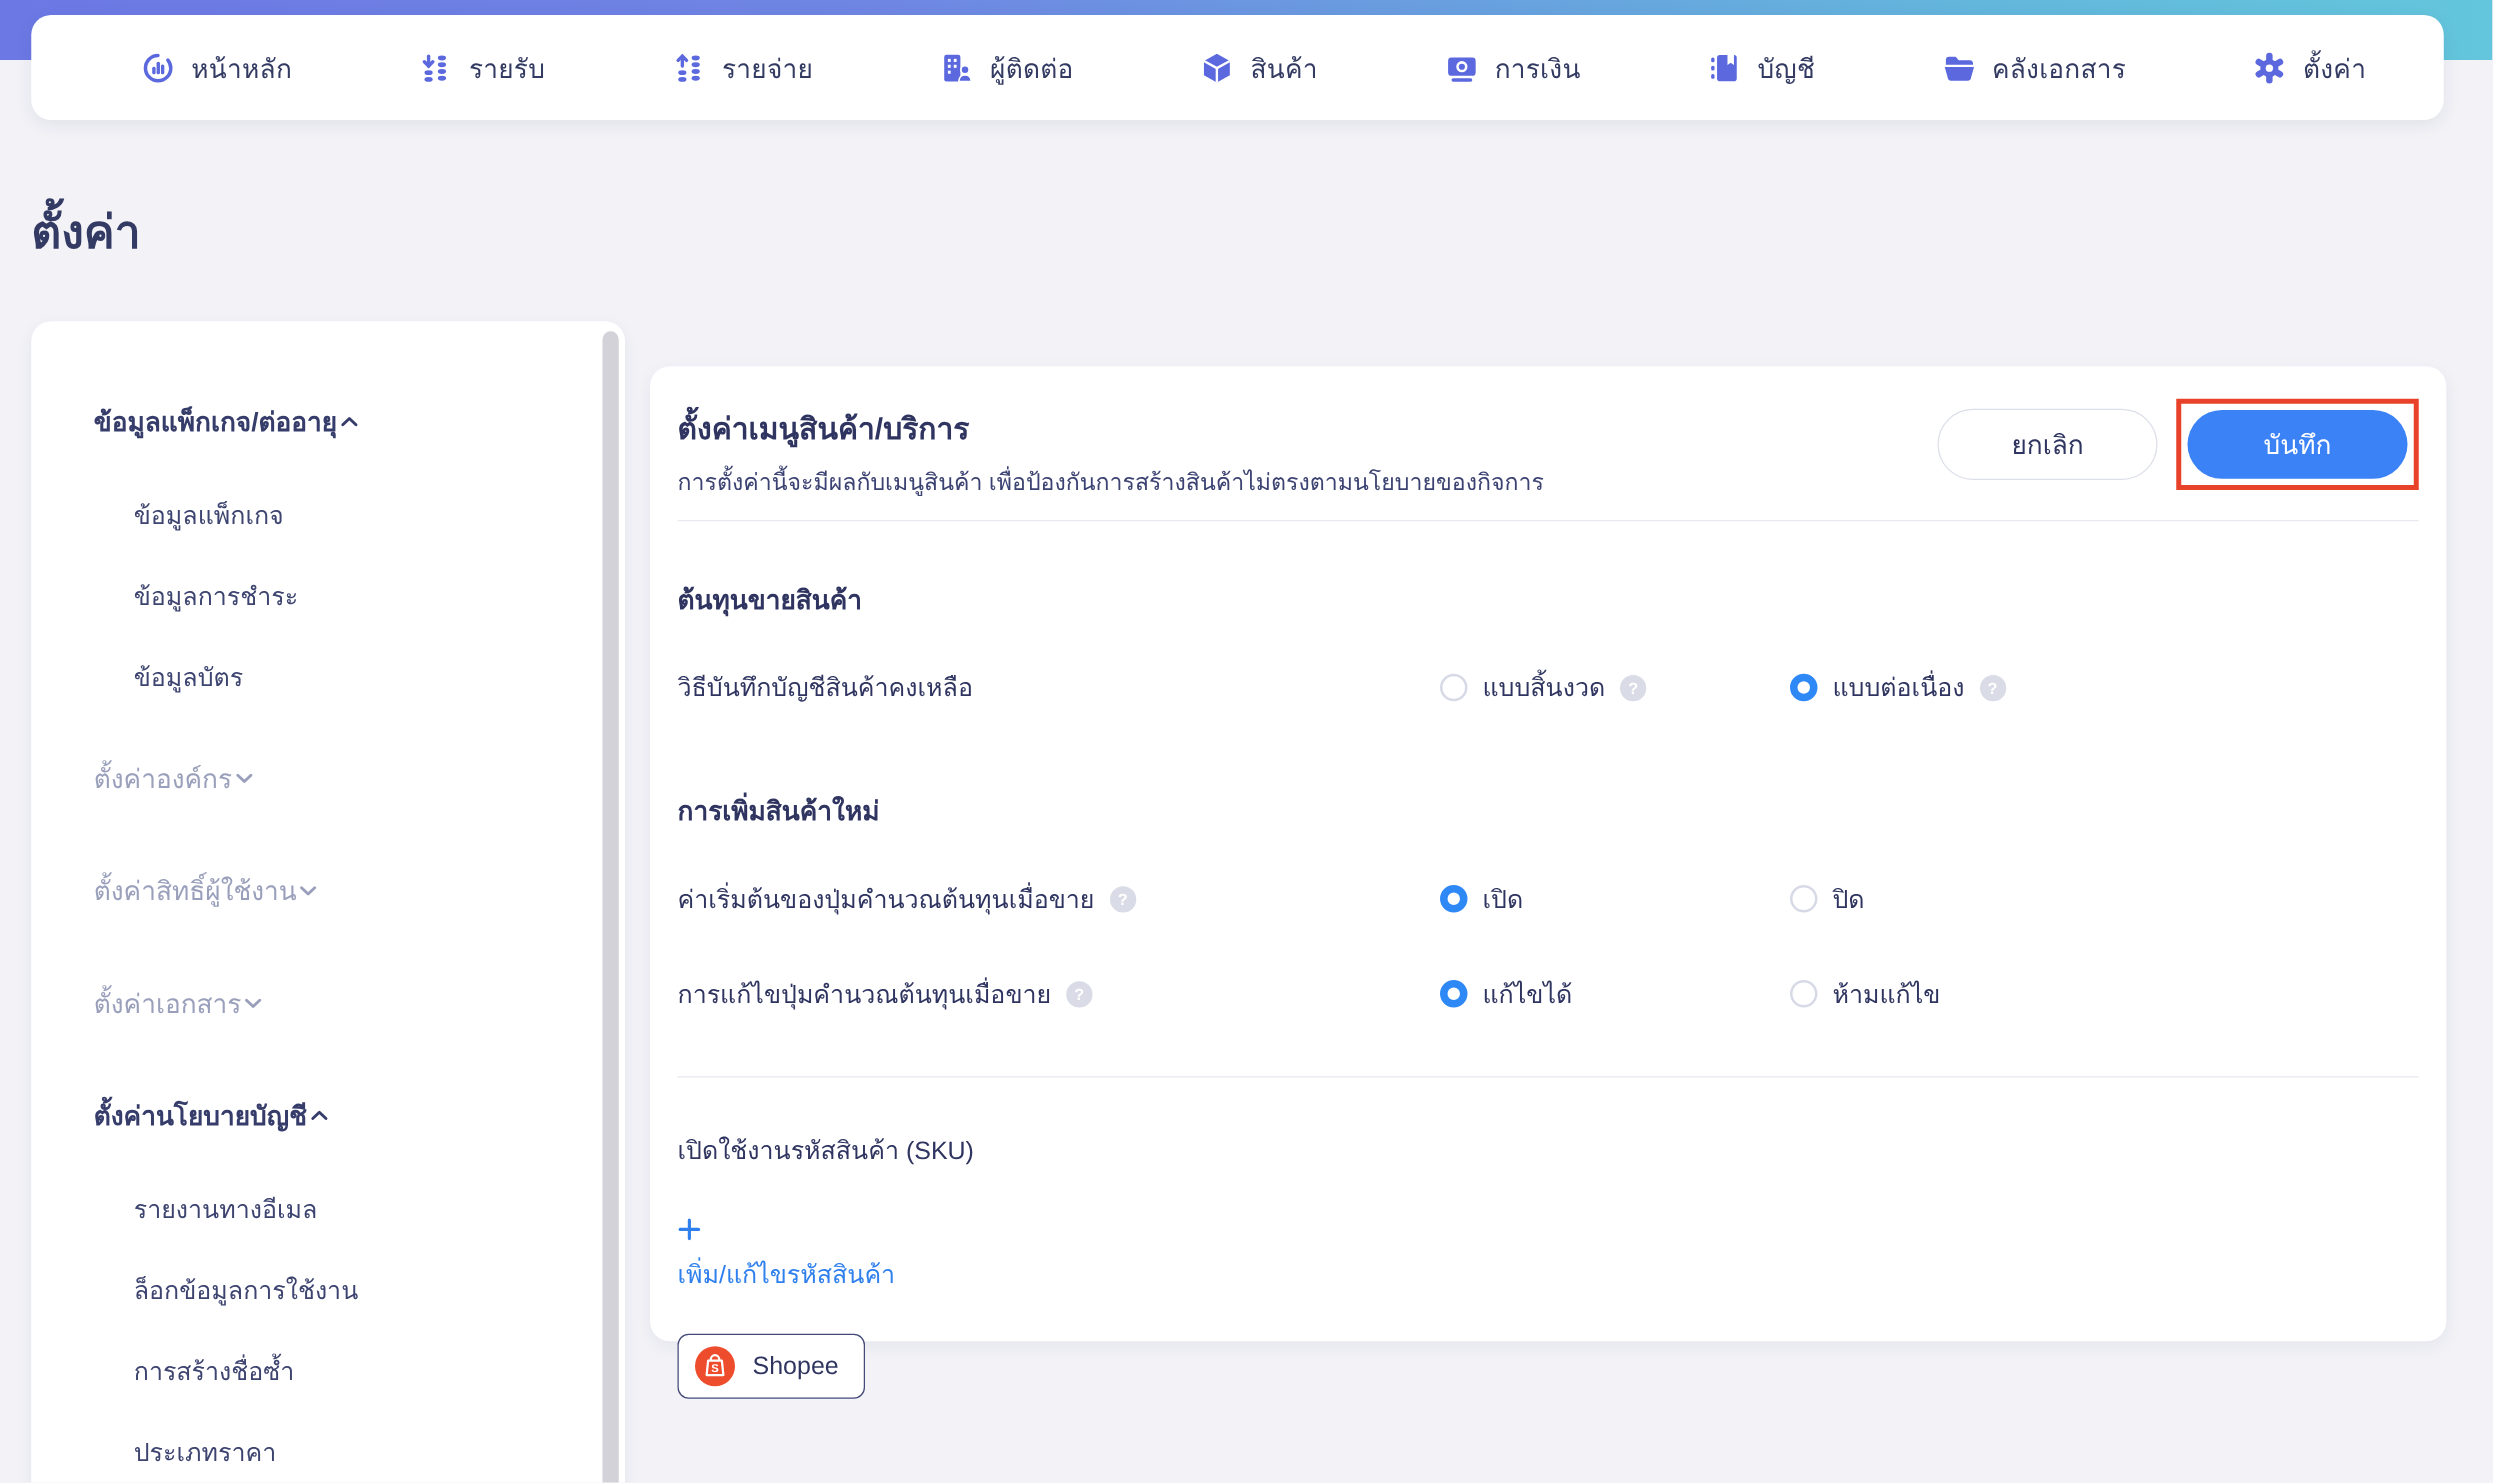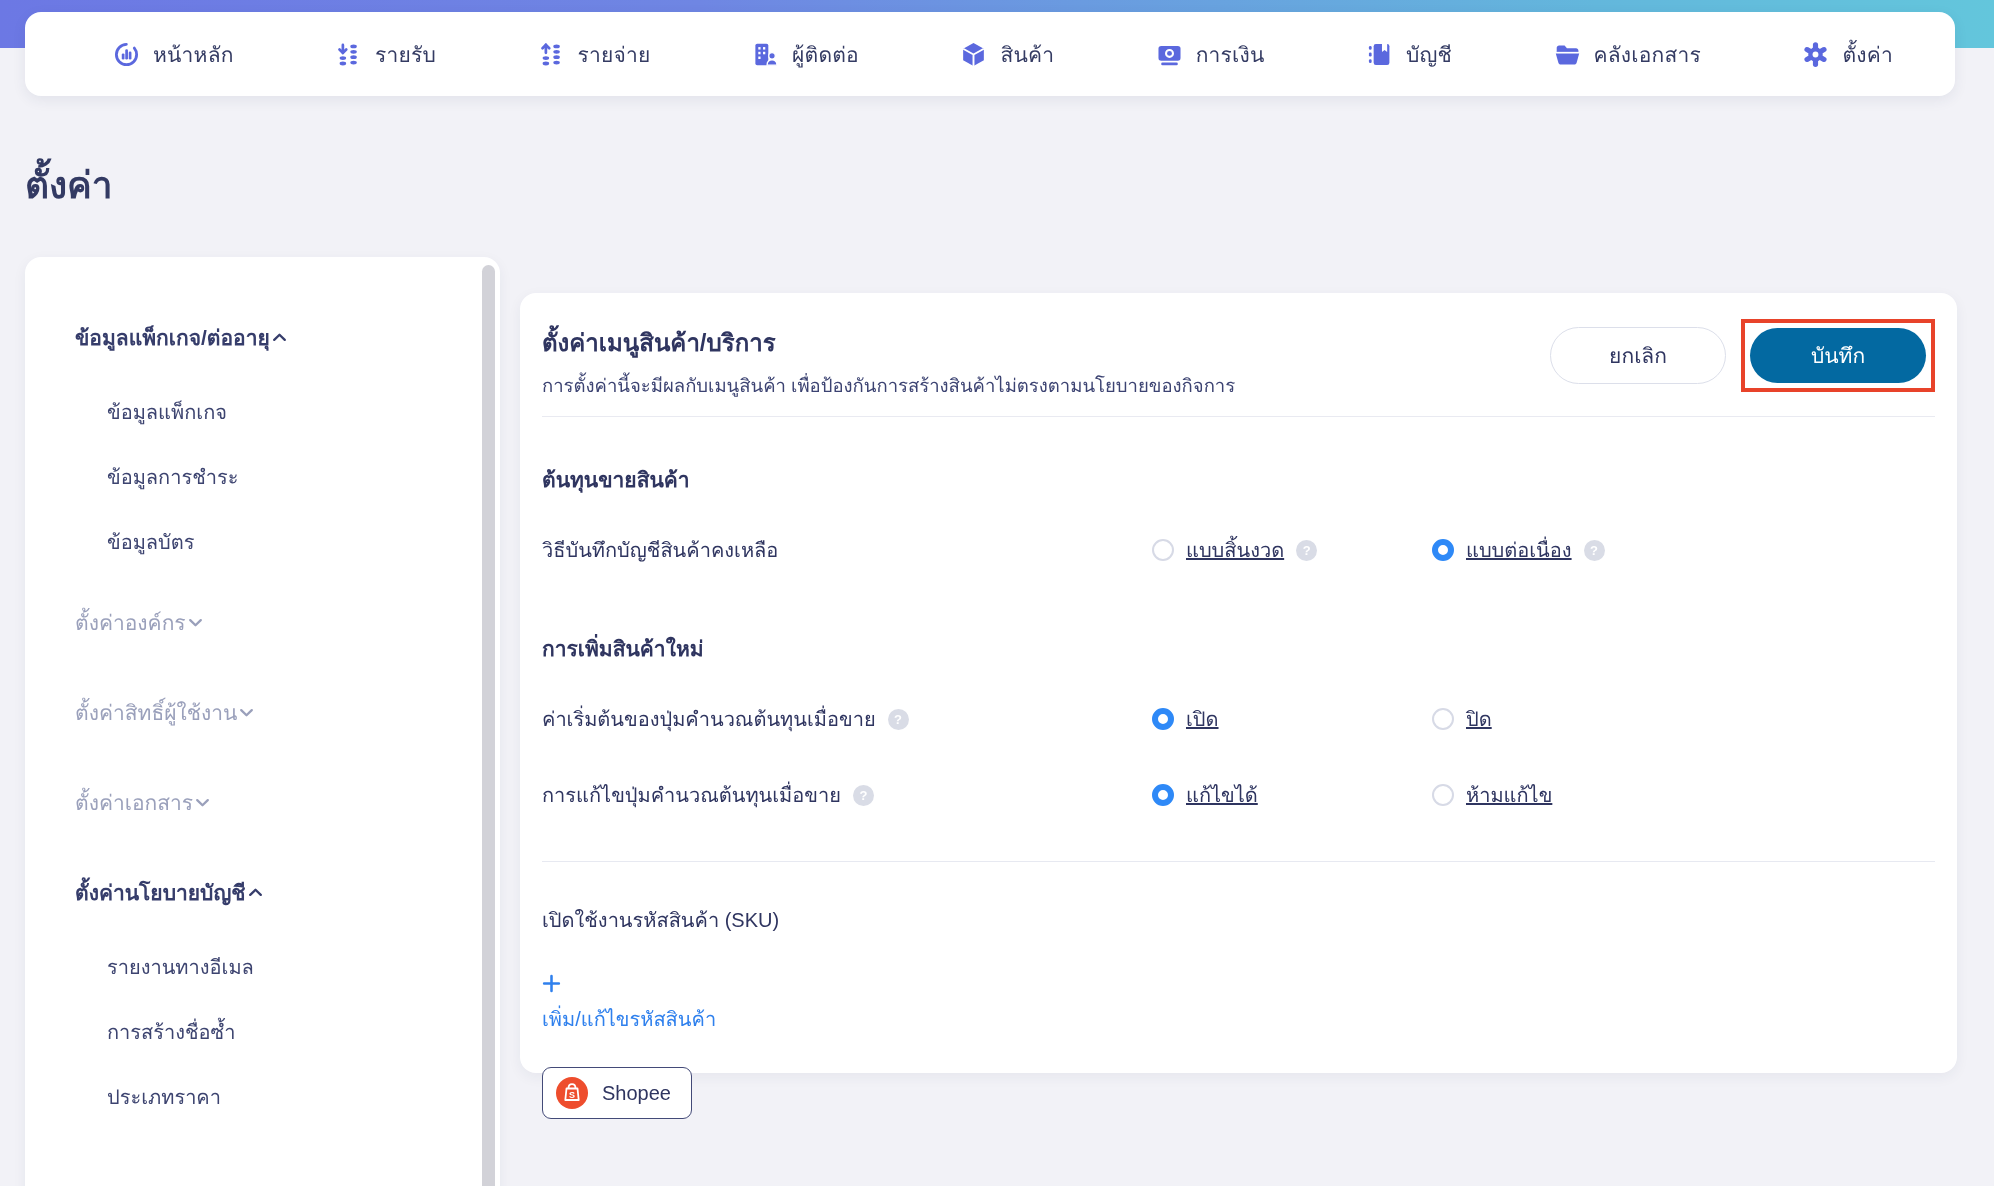--- a/index.html
+++ b/index.html
@@ -73,36 +73,36 @@
   .btn-cancel{
     width:176px; height:57px; border-radius:29px; background:#fff;
     border:1.5px solid #dcdfea; font-size:21px; color:#2f3560;
     display:flex; align-items:center; justify-content:center; cursor:pointer;
     font-family:inherit;
   }
   .save-highlight{
     border:4px solid #e8432a; padding:5px; background:#fff;
   }
   .btn-save{
-    width:176px; height:55px; border-radius:28px; background:#0369a1; border:none;
+    width:176px; height:55px; border-radius:28px; background:#3b82f6; border:none;
     font-size:21px; color:#ffffff; display:flex; align-items:center; justify-content:center;
     cursor:pointer; font-family:inherit;
   }
   .section-title{ font-size:21px; font-weight:bold; color:#2f3560; }
   .sec1-title{ margin-top:46px; }
   .row{
     display:grid; grid-template-columns:610px 280px 1fr; align-items:center;
   }
   .row1{ margin-top:38px; }
   .sec2-title{ margin-top:66px; }
   .row2{ margin-top:38px; }
   .row3{ margin-top:44px; }
   .row-label{ font-size:20px; color:#2f3560; display:flex; align-items:center; gap:12px; }
   .opt{ display:flex; align-items:center; gap:12px; cursor:pointer; }
-  .opt .olabel{ font-size:20px; color:#2f3560;text-decoration:underline; }
+  .opt .olabel{ font-size:20px; color:#2f3560; }
   .radio{
     width:22px; height:22px; border-radius:50%; background:#fff;
     border:2px solid #d7dae6; flex:0 0 22px;
   }
   .radio.sel{ border:6.5px solid #2e89f7; }
   .help{
     width:21px; height:21px; border-radius:50%; background:#d9dce6; color:#fff;
     font-size:13px; font-weight:bold; display:inline-flex; align-items:center;
     justify-content:center; flex:0 0 21px; cursor:pointer;
   }
@@ -283,20 +283,21 @@
   </div>
 
   <div class="side-group expanded mt42">
     <span class="glabel">ตั้งค่านโยบายบัญชี</span>
     <svg width="19" height="19" viewBox="0 0 18 18">
         <path d="M4 11.2 9 6.4l5 4.8" fill="none" stroke="#363d6b" stroke-width="2.2" stroke-linecap="round" stroke-linejoin="round"></path>
       </svg>
   </div>
   <div class="side-sub">
     <div class="side-item">รายงานทางอีเมล</div>
+    <div class="side-item">ล็อกข้อมูลการใช้งาน</div>
     <div class="side-item">การสร้างชื่อซ้ำ</div>
     <div class="side-item">ประเภทราคา</div>
   </div>
 
   <div class="side-scroll"></div>
 </div>
 
 <div class="panel">
 
   <div class="panel-header">

